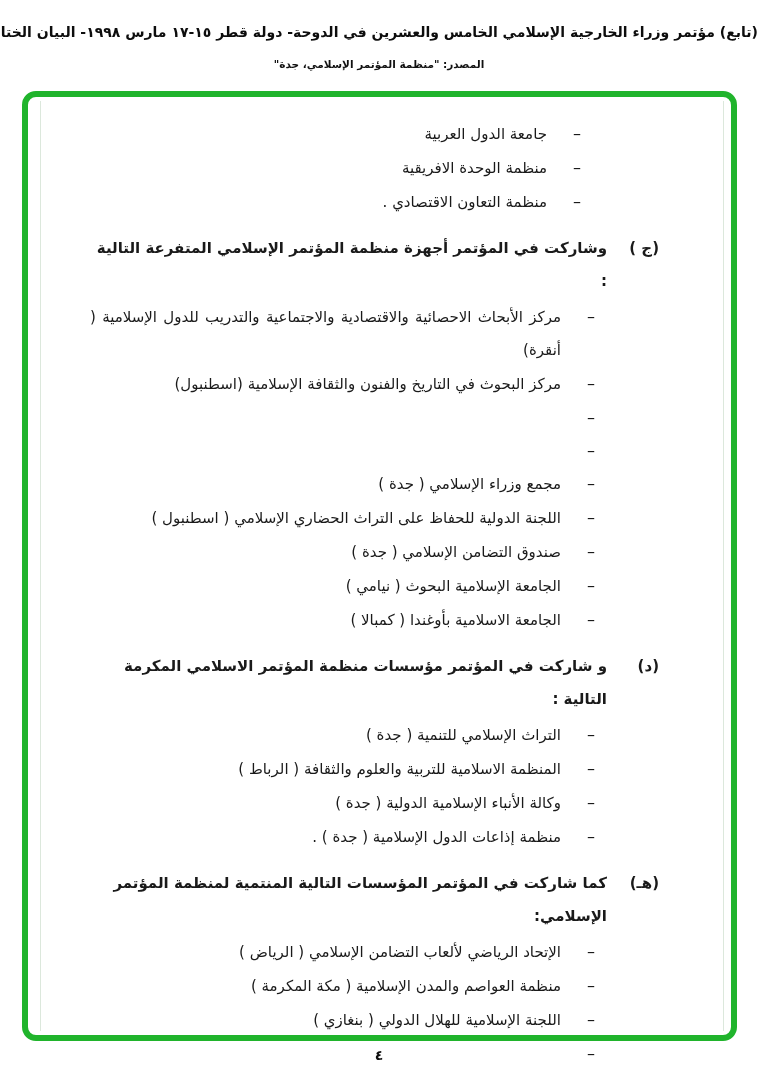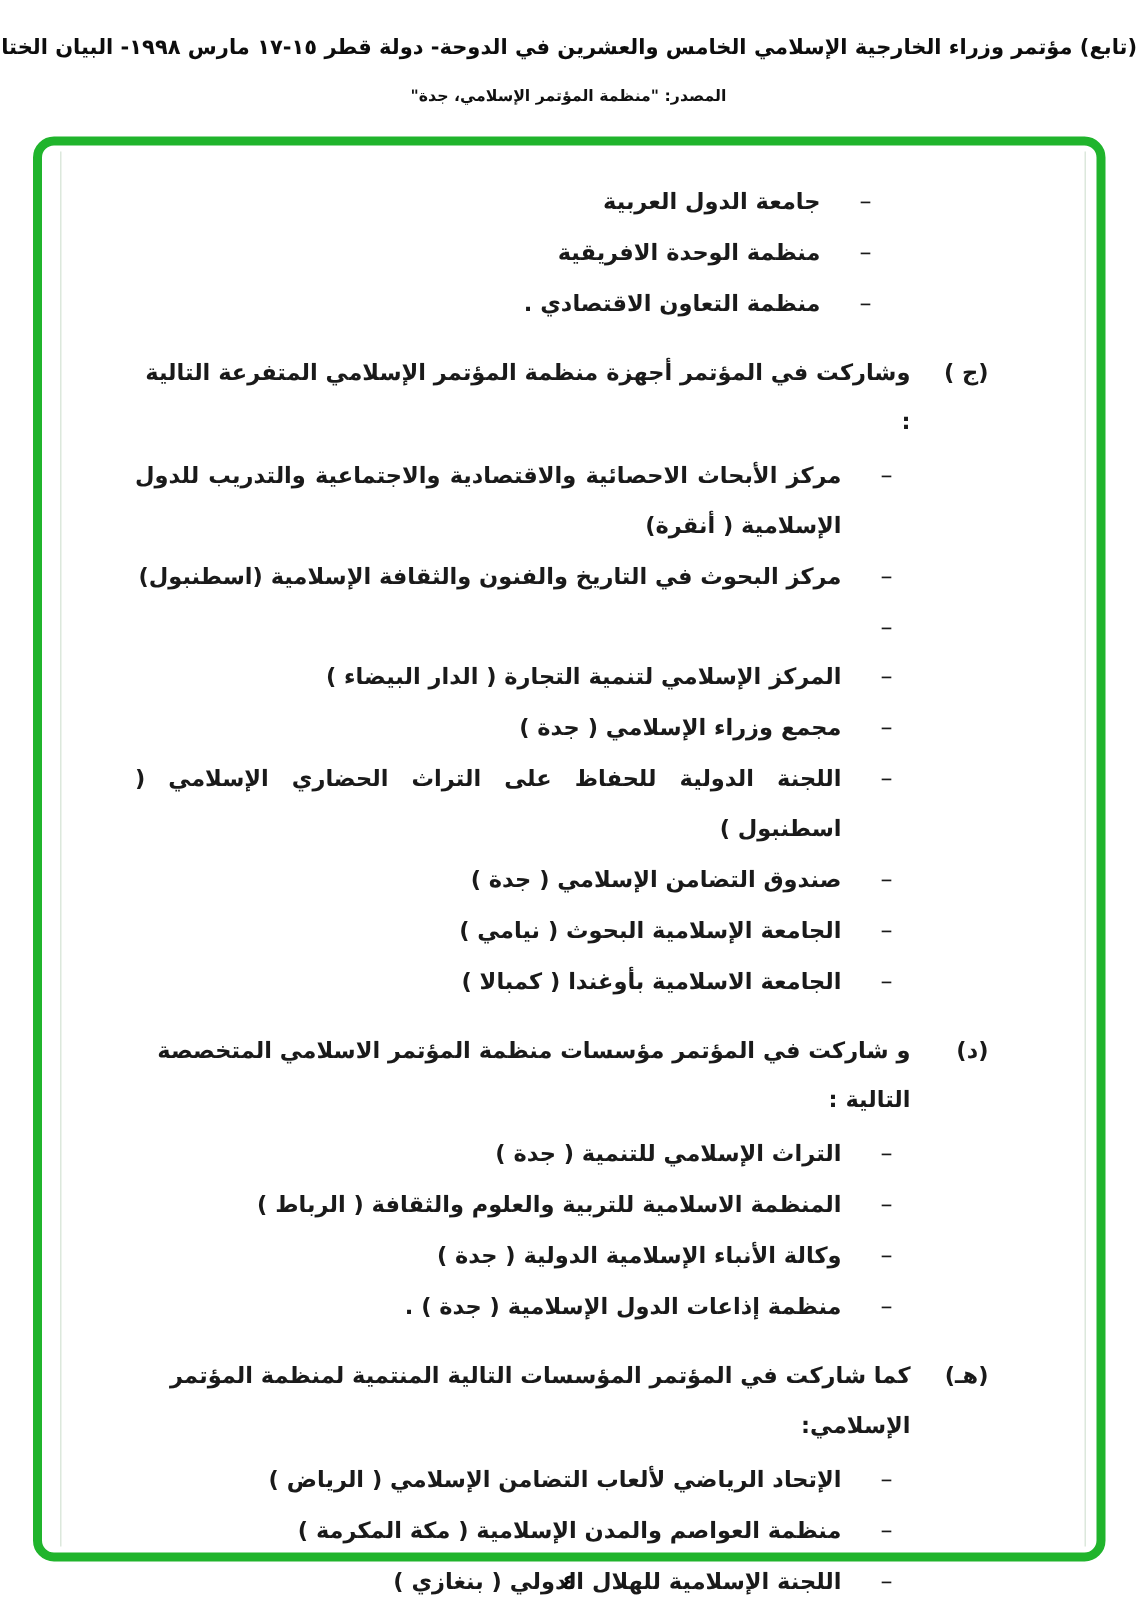--- a/index.html
+++ b/index.html
@@ -47,21 +47,21 @@
     font-size: 15px;
     color: #1a1a1a;
   }
 
   .row { display: flex; align-items: baseline; line-height: 33px; }
   .row .dash {
     flex: 0 0 34px;
     font-size: 16px;
     color: #1a1a1a;
   }
-  .item-text { text-align: justify; font-weight: bold; }
+  .item-text { text-align: justify; }
 
   .intro-row   { padding-right: 150px; padding-left: 62px; }
   .item-row    { padding-right: 136px; padding-left: 62px; }
   .items       { margin-top: 2px; }
 
   .heading-row {
     padding-right: 72px; padding-left: 62px;
     margin-top: 13px;
     font-weight: bold;
     line-height: 33px;
@@ -116,21 +116,20 @@
           </div>
           <div class="row item-row">
             <span class="dash">–</span>
             <span class="item-text">مركز البحوث في التاريخ والفنون والثقافة الإسلامية (اسطنبول)</span>
           </div>
           <div class="row item-row">
             <span class="dash">–</span>
           </div>
           <div class="row item-row">
             <span class="dash">–</span>
-            <span class="item-text">المركز الإسلامي لتنمية التجارة ( الدار البيضاء )</span>
           </div>
           <div class="row item-row">
             <span class="dash">–</span>
             <span class="item-text">مجمع وزراء الإسلامي ( جدة )</span>
           </div>
           <div class="row item-row">
             <span class="dash">–</span>
             <span class="item-text">اللجنة الدولية للحفاظ على التراث الحضاري الإسلامي ( اسطنبول )</span>
           </div>
           <div class="row item-row">
@@ -144,21 +143,21 @@
           <div class="row item-row">
             <span class="dash">–</span>
             <span class="item-text">الجامعة الاسلامية بأوغندا ( كمبالا )</span>
           </div>
         </div>
       </section>
 
       <section>
         <div class="row heading-row">
           <span class="marker">(د)</span>
-          <span class="heading-text">و شاركت في المؤتمر مؤسسات منظمة المؤتمر الاسلامي المتخصصة التالية :</span>
+          <span class="heading-text">و شاركت في المؤتمر مؤسسات منظمة المؤتمر الاسلامي المكرمة التالية :</span>
         </div>
         <div class="items">
           <div class="row item-row">
             <span class="dash">–</span>
             <span class="item-text">التراث الإسلامي للتنمية ( جدة )</span>
           </div>
           <div class="row item-row">
             <span class="dash">–</span>
             <span class="item-text">المنظمة الاسلامية للتربية والعلوم والثقافة ( الرباط )</span>
           </div>

